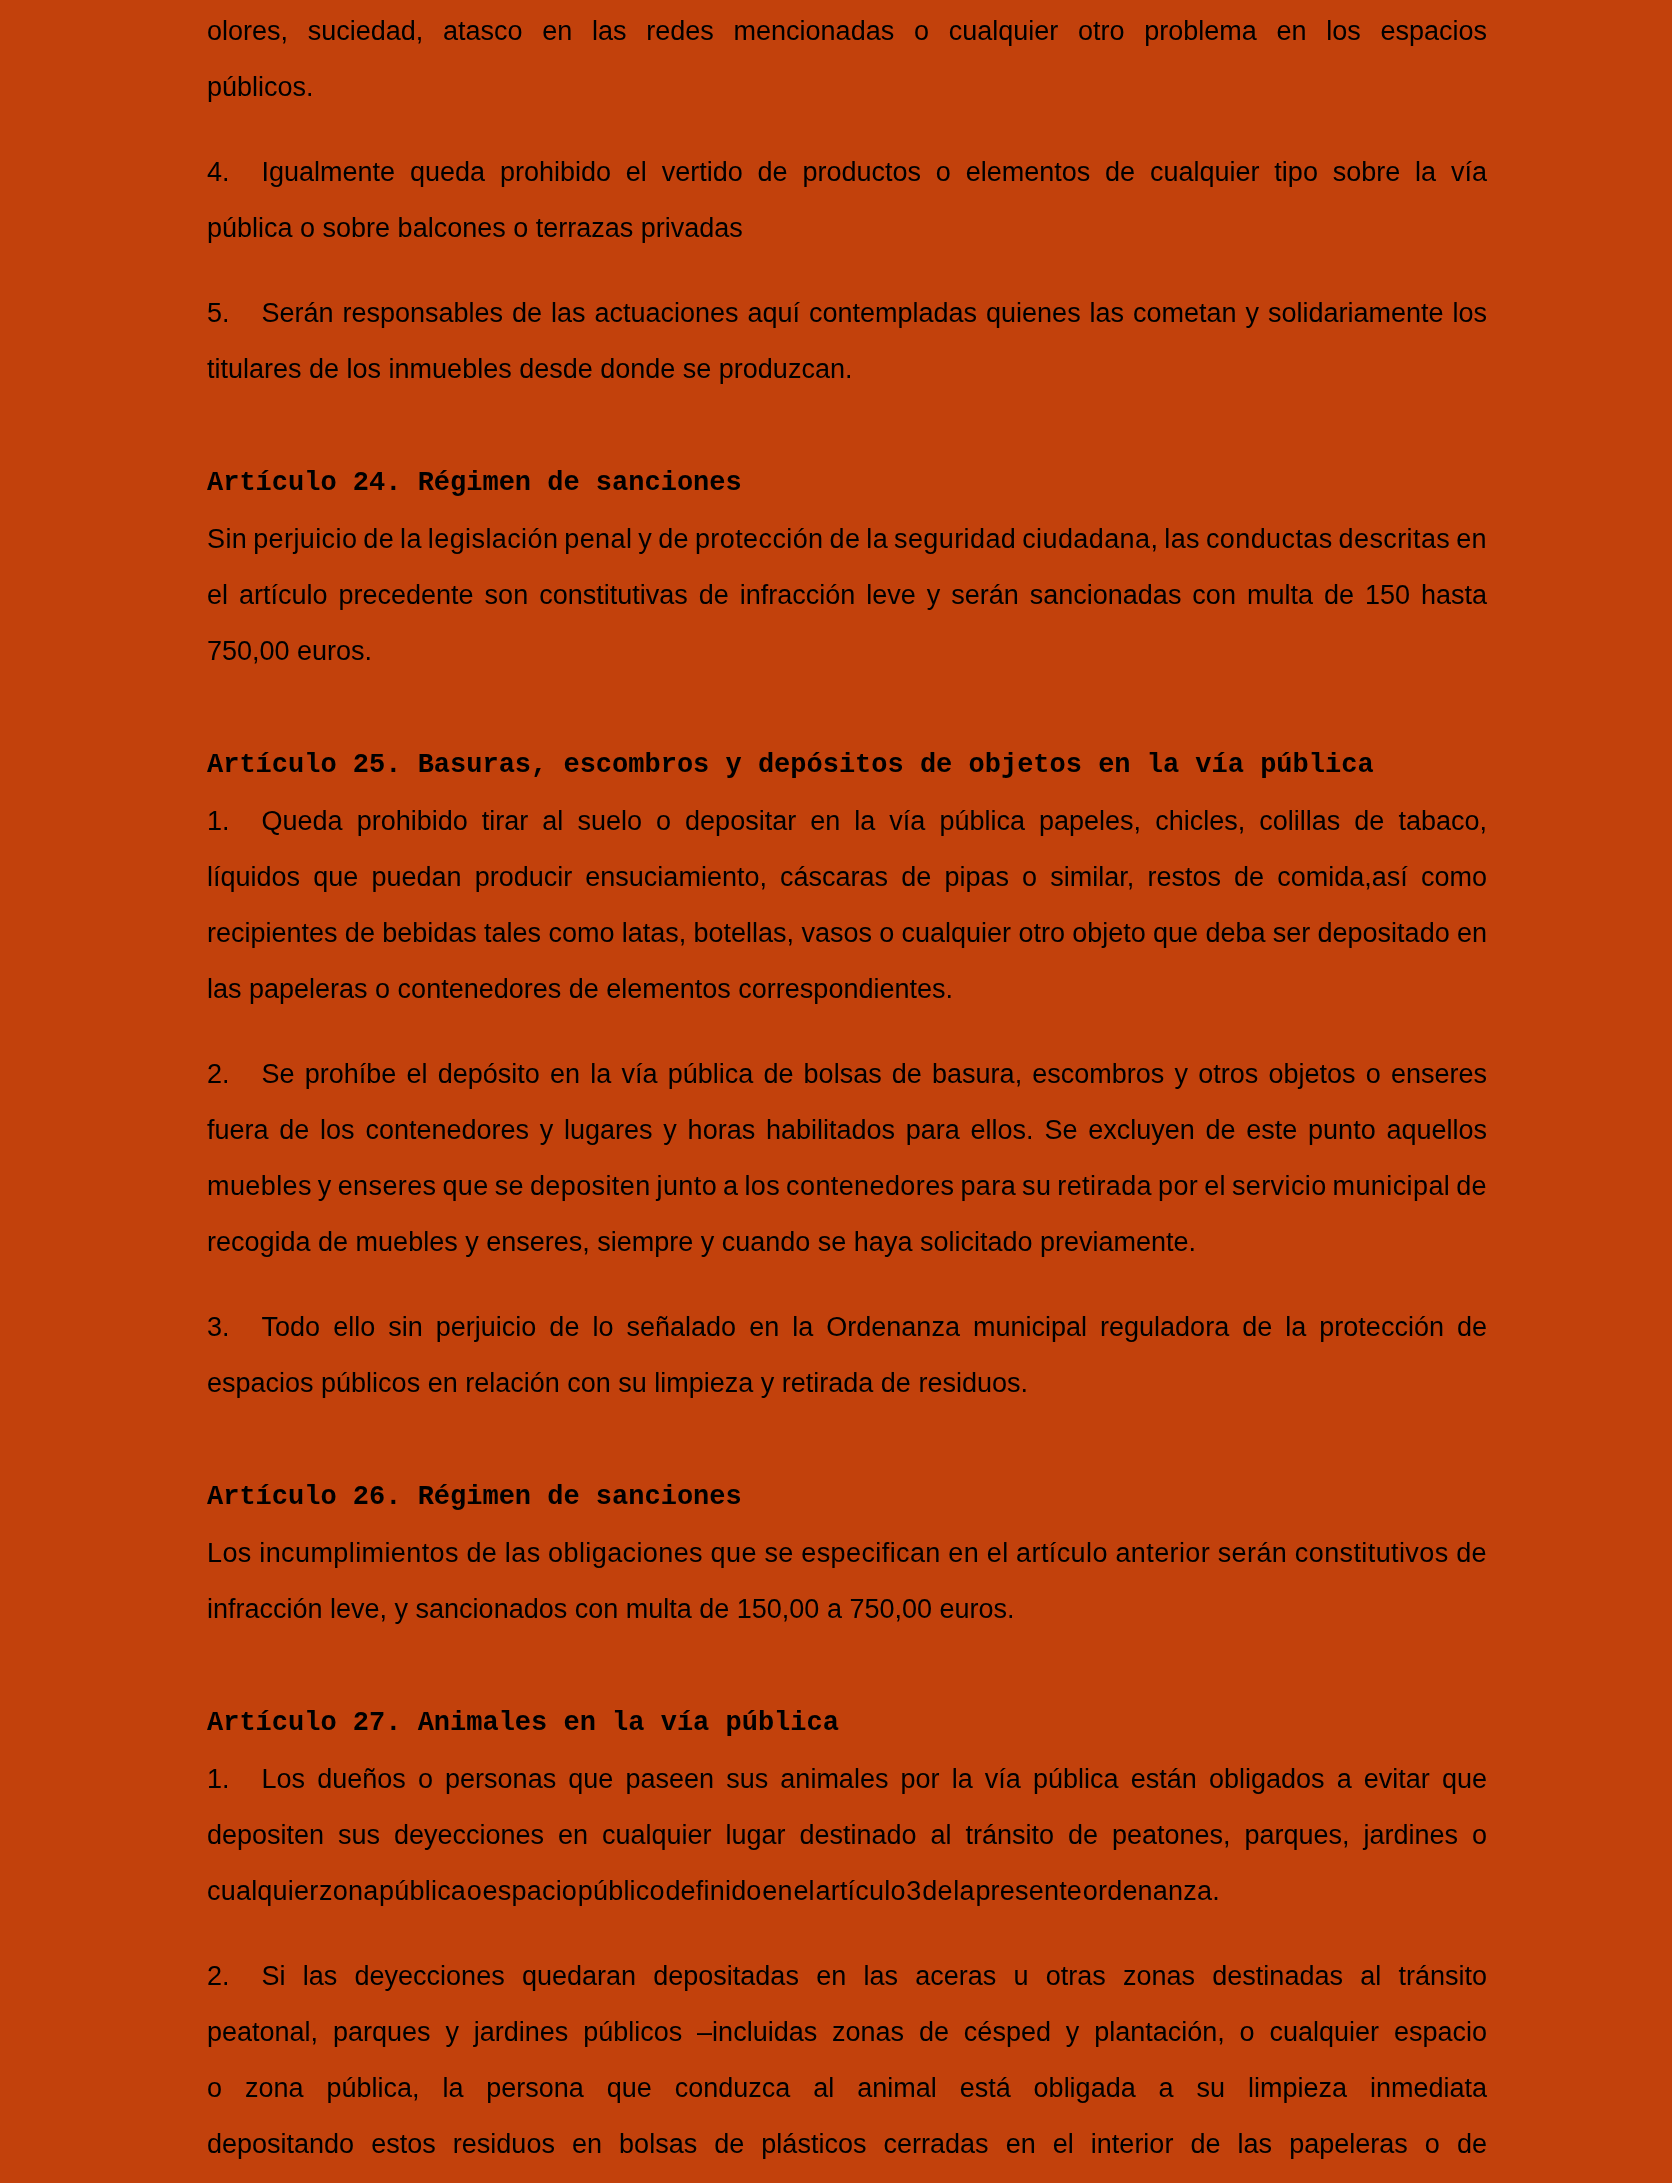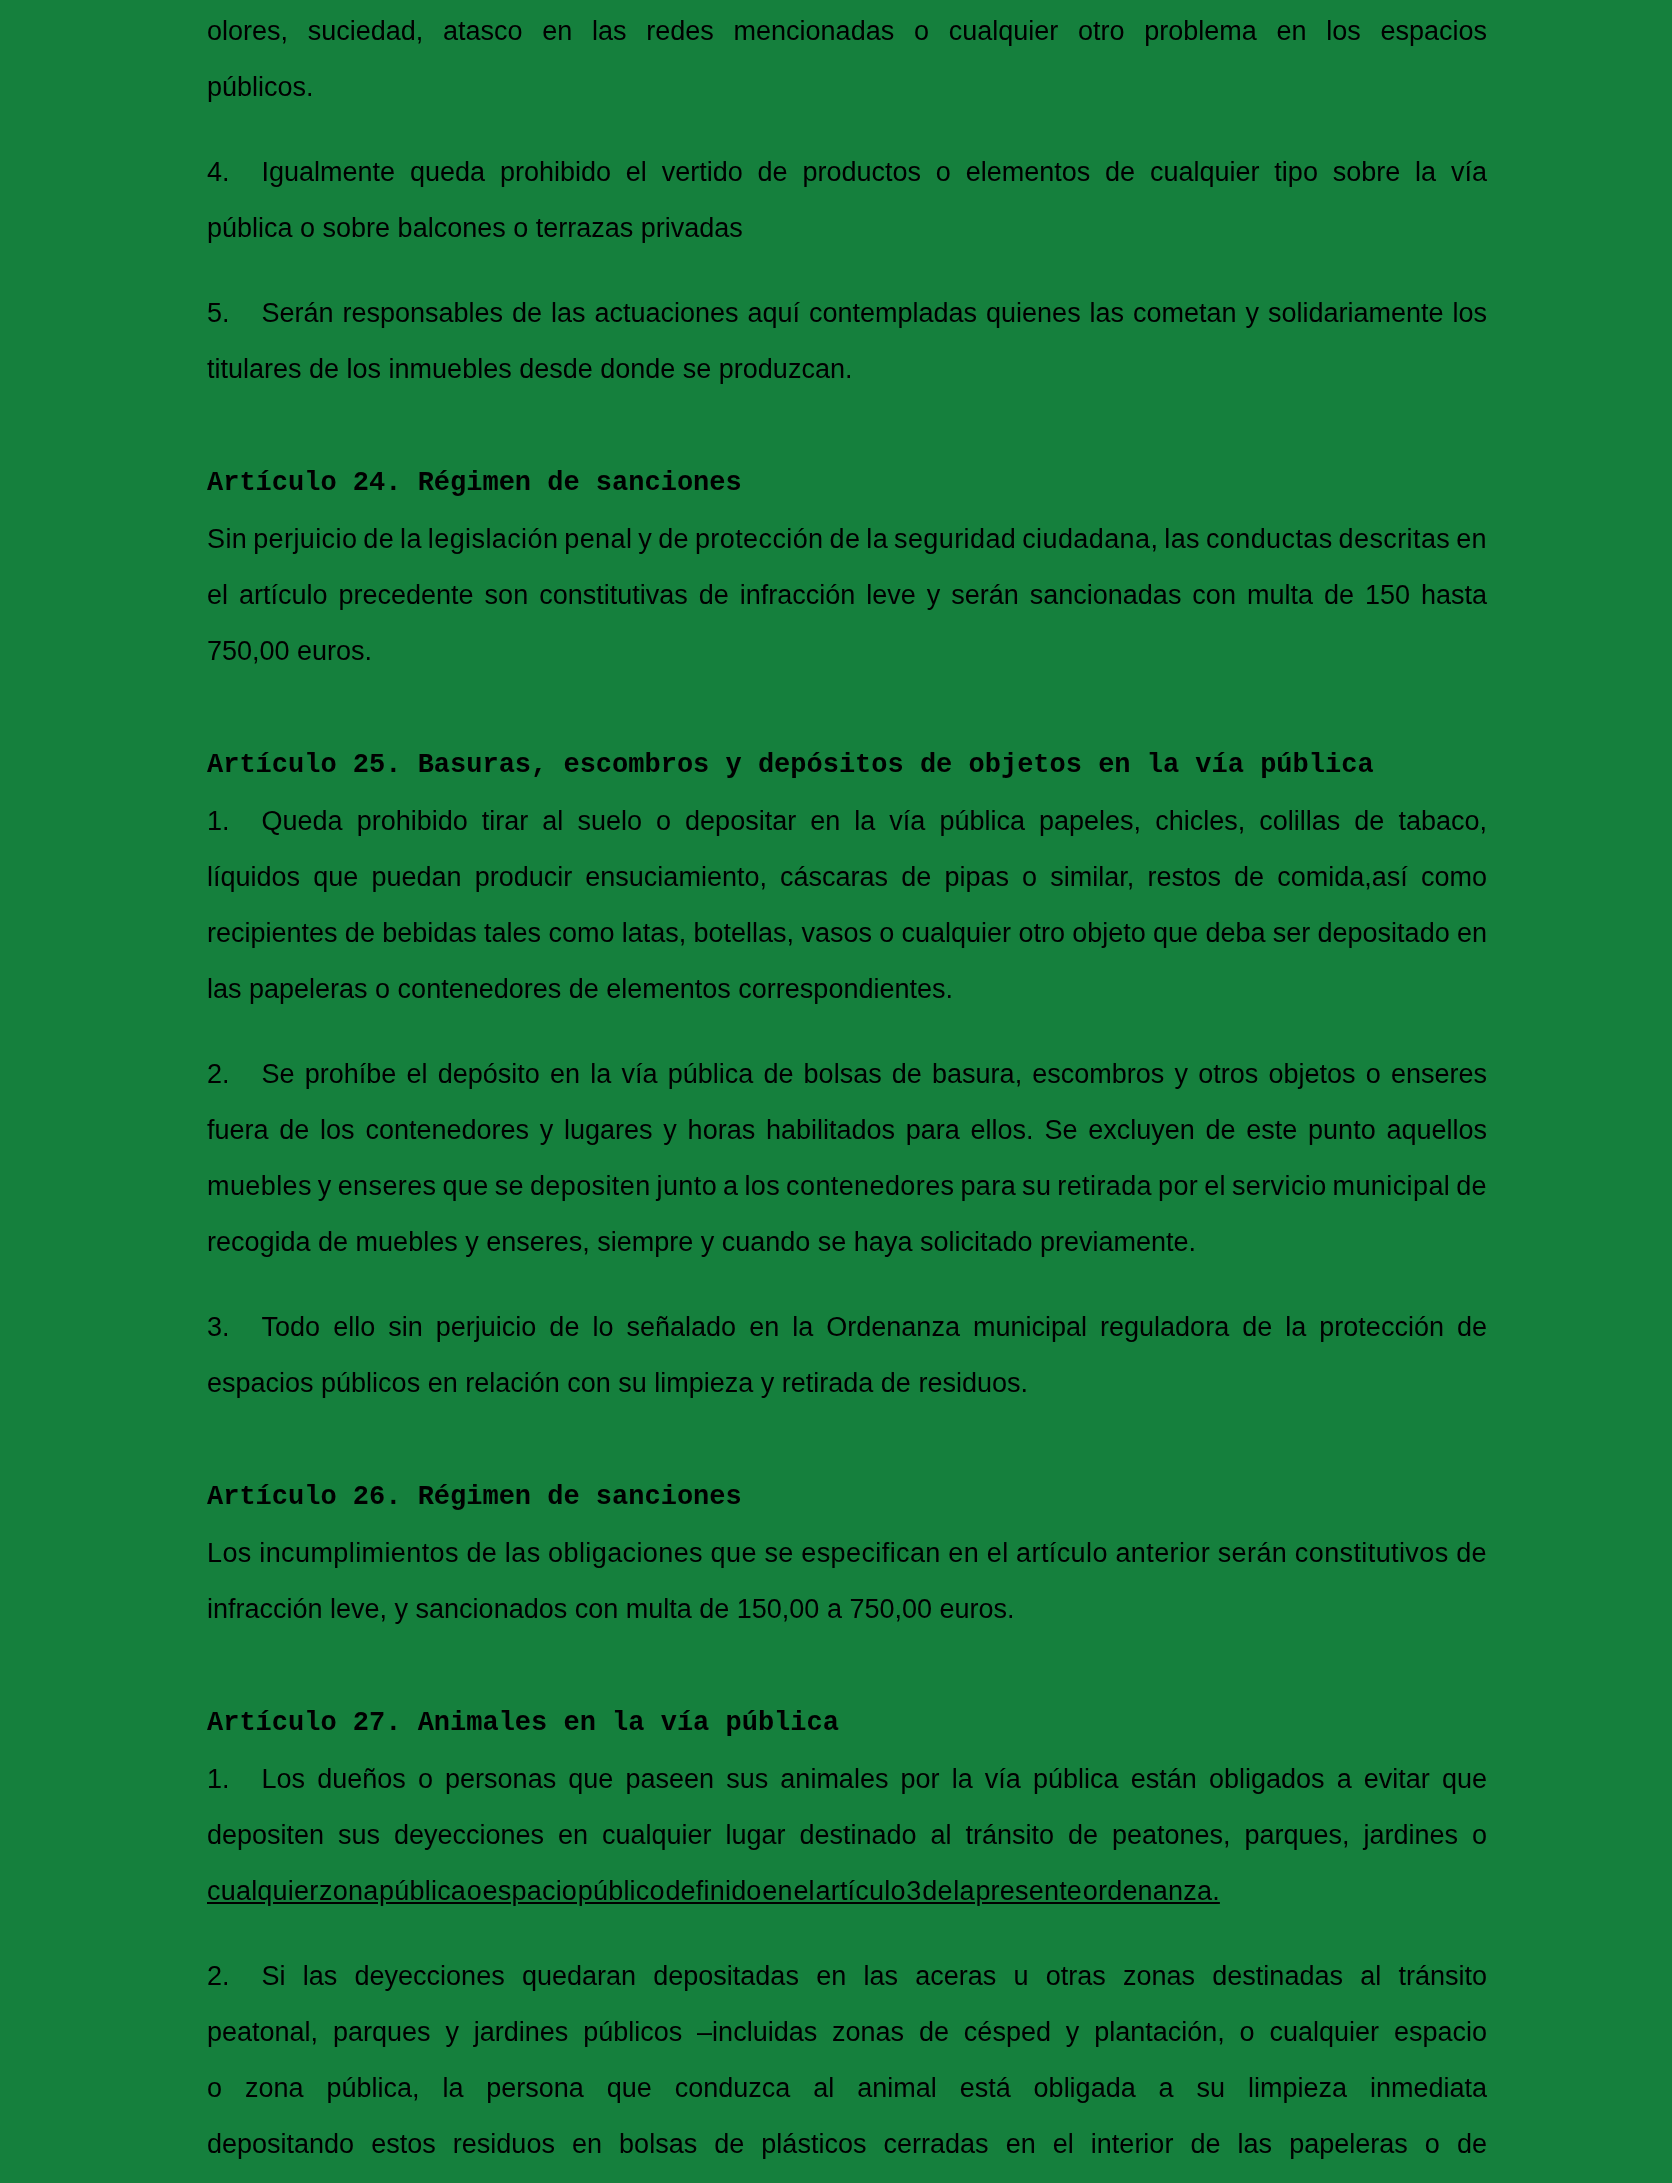--- a/index.html
+++ b/index.html
@@ -4,21 +4,21 @@
 <style>
   html, body {
     margin: 0;
     padding: 0;
     background: #ffffff;
   }
   .page {
     position: relative;
     width: 1672px;
     height: 2183px;
-    background: #15803d;
+    background: #c2410c;
     overflow: hidden;
     color: #000000;
     font-family: "Liberation Sans", sans-serif;
   }
   .doc {
     position: absolute;
     left: 207px;
     top: 3px;
     width: 1280px;
     font-size: 27px;
@@ -35,21 +35,21 @@
   .line {
     text-align: justify;
     text-align-last: justify;
   }
   .line.last {
     text-align-last: left;
   }
   
   .line.tight { word-spacing: -0.12em; }
   .line.glued { word-spacing: -0.30em; letter-spacing: 0.4px; }
-  .line.glued.last { word-spacing: -0.26em; letter-spacing: 0.2px; text-decoration: underline; }
+  .line.glued.last { word-spacing: -0.26em; letter-spacing: 0.2px; }
   .num {
     display: inline-block;
     margin-right: 32px;
   }
 </style>
 </head>
 <body>
 
 <div class="page">
   <div class="doc" id="doc">

